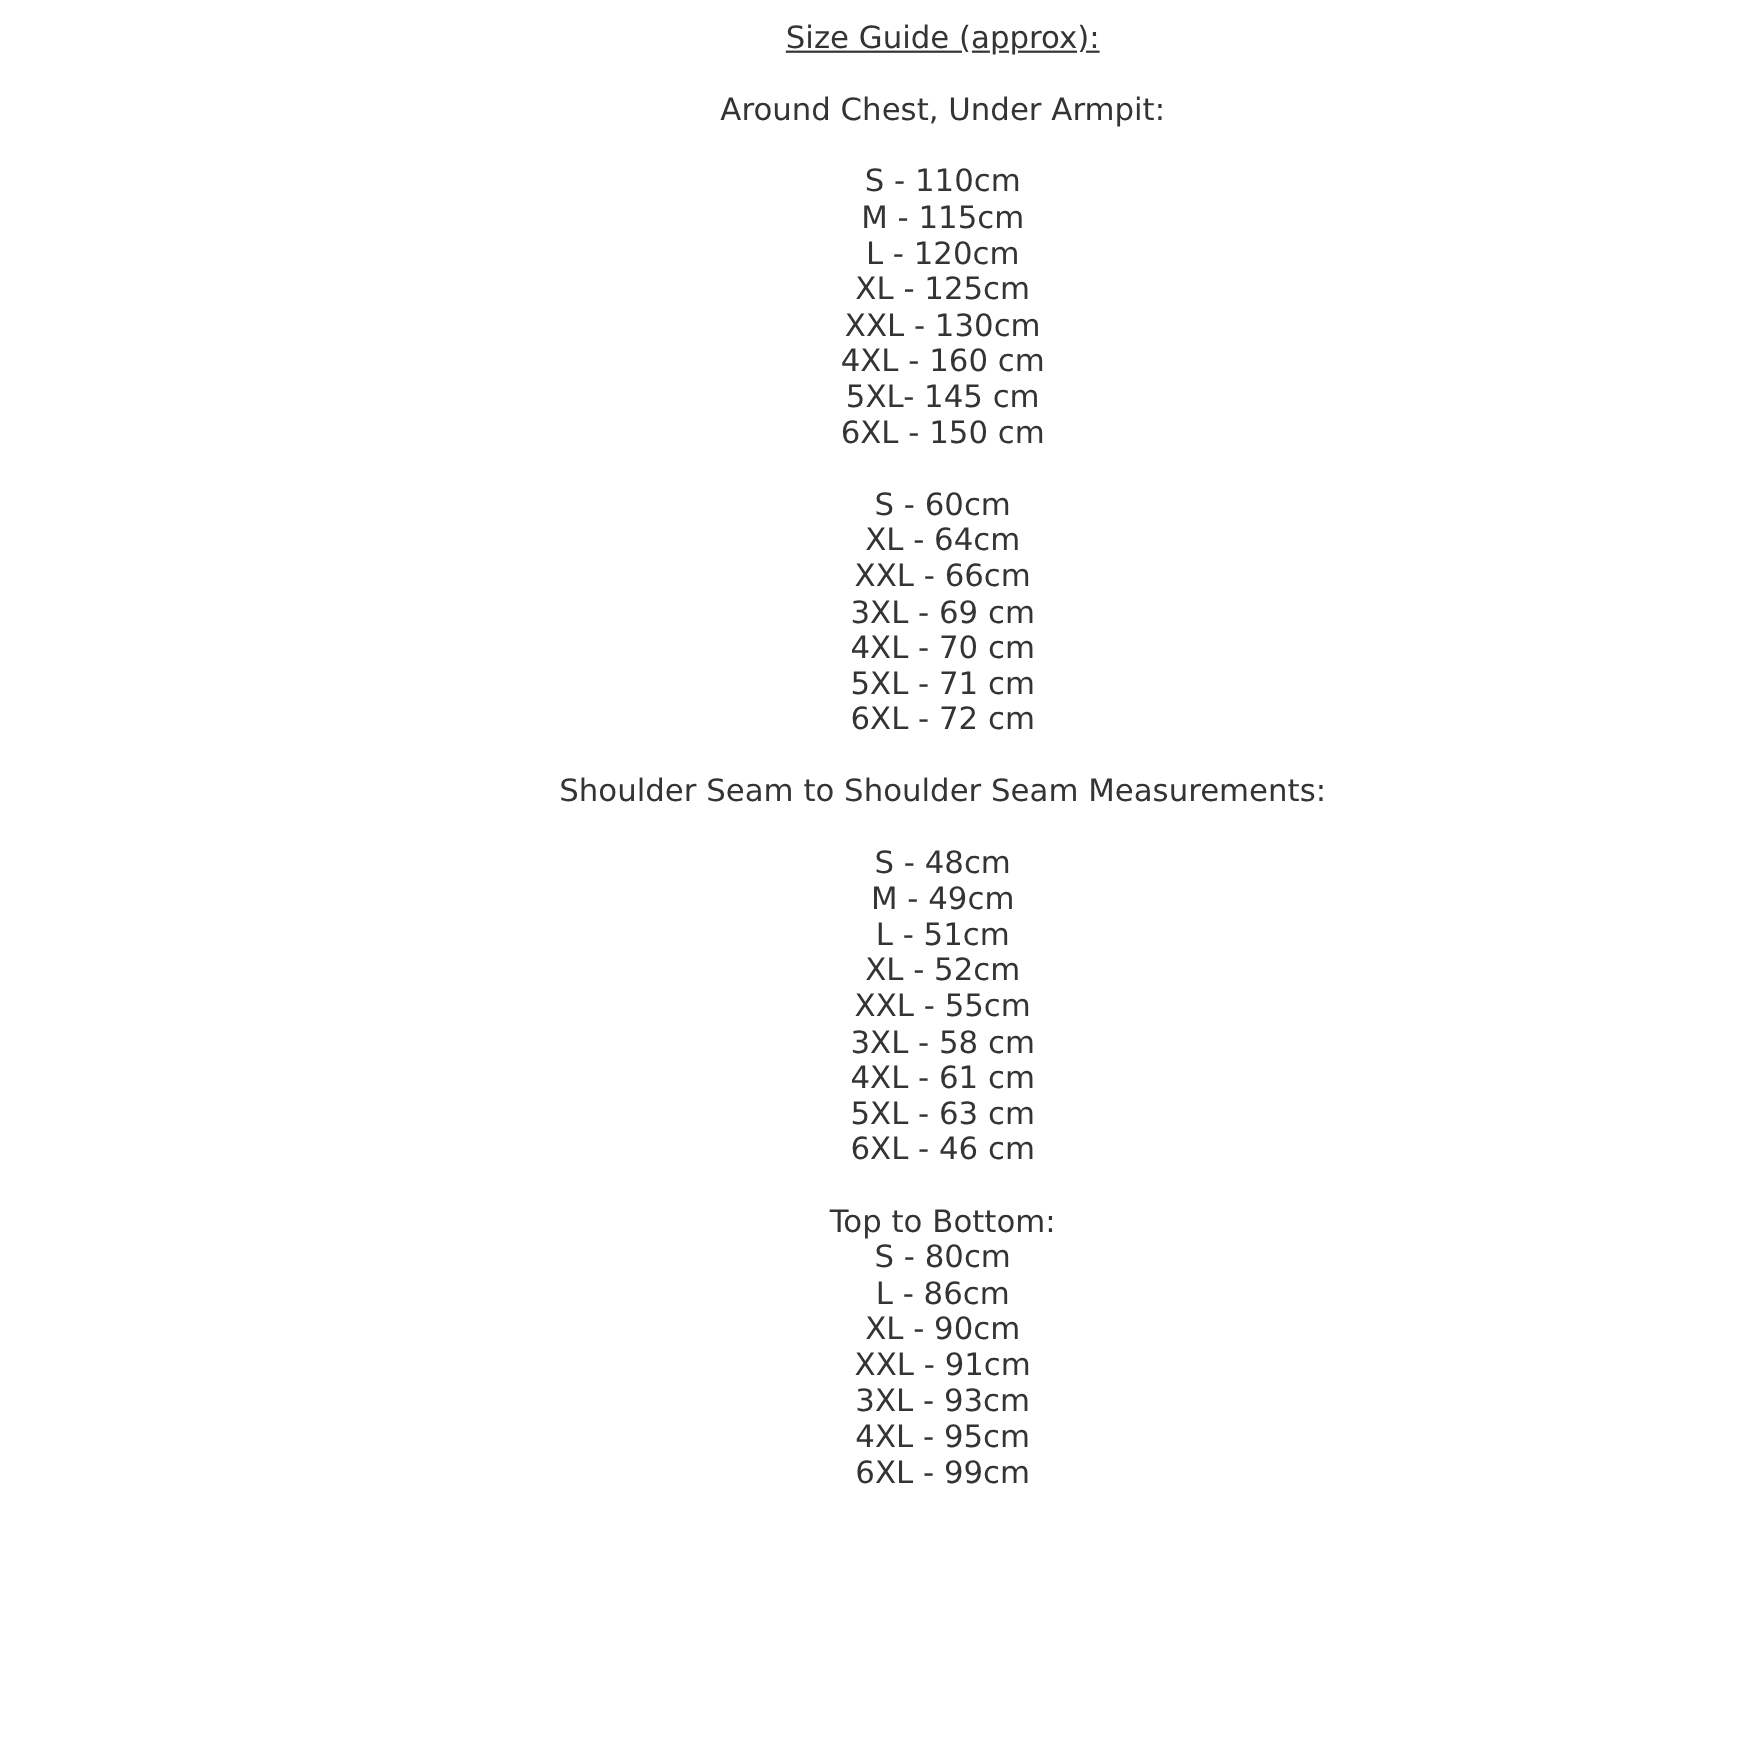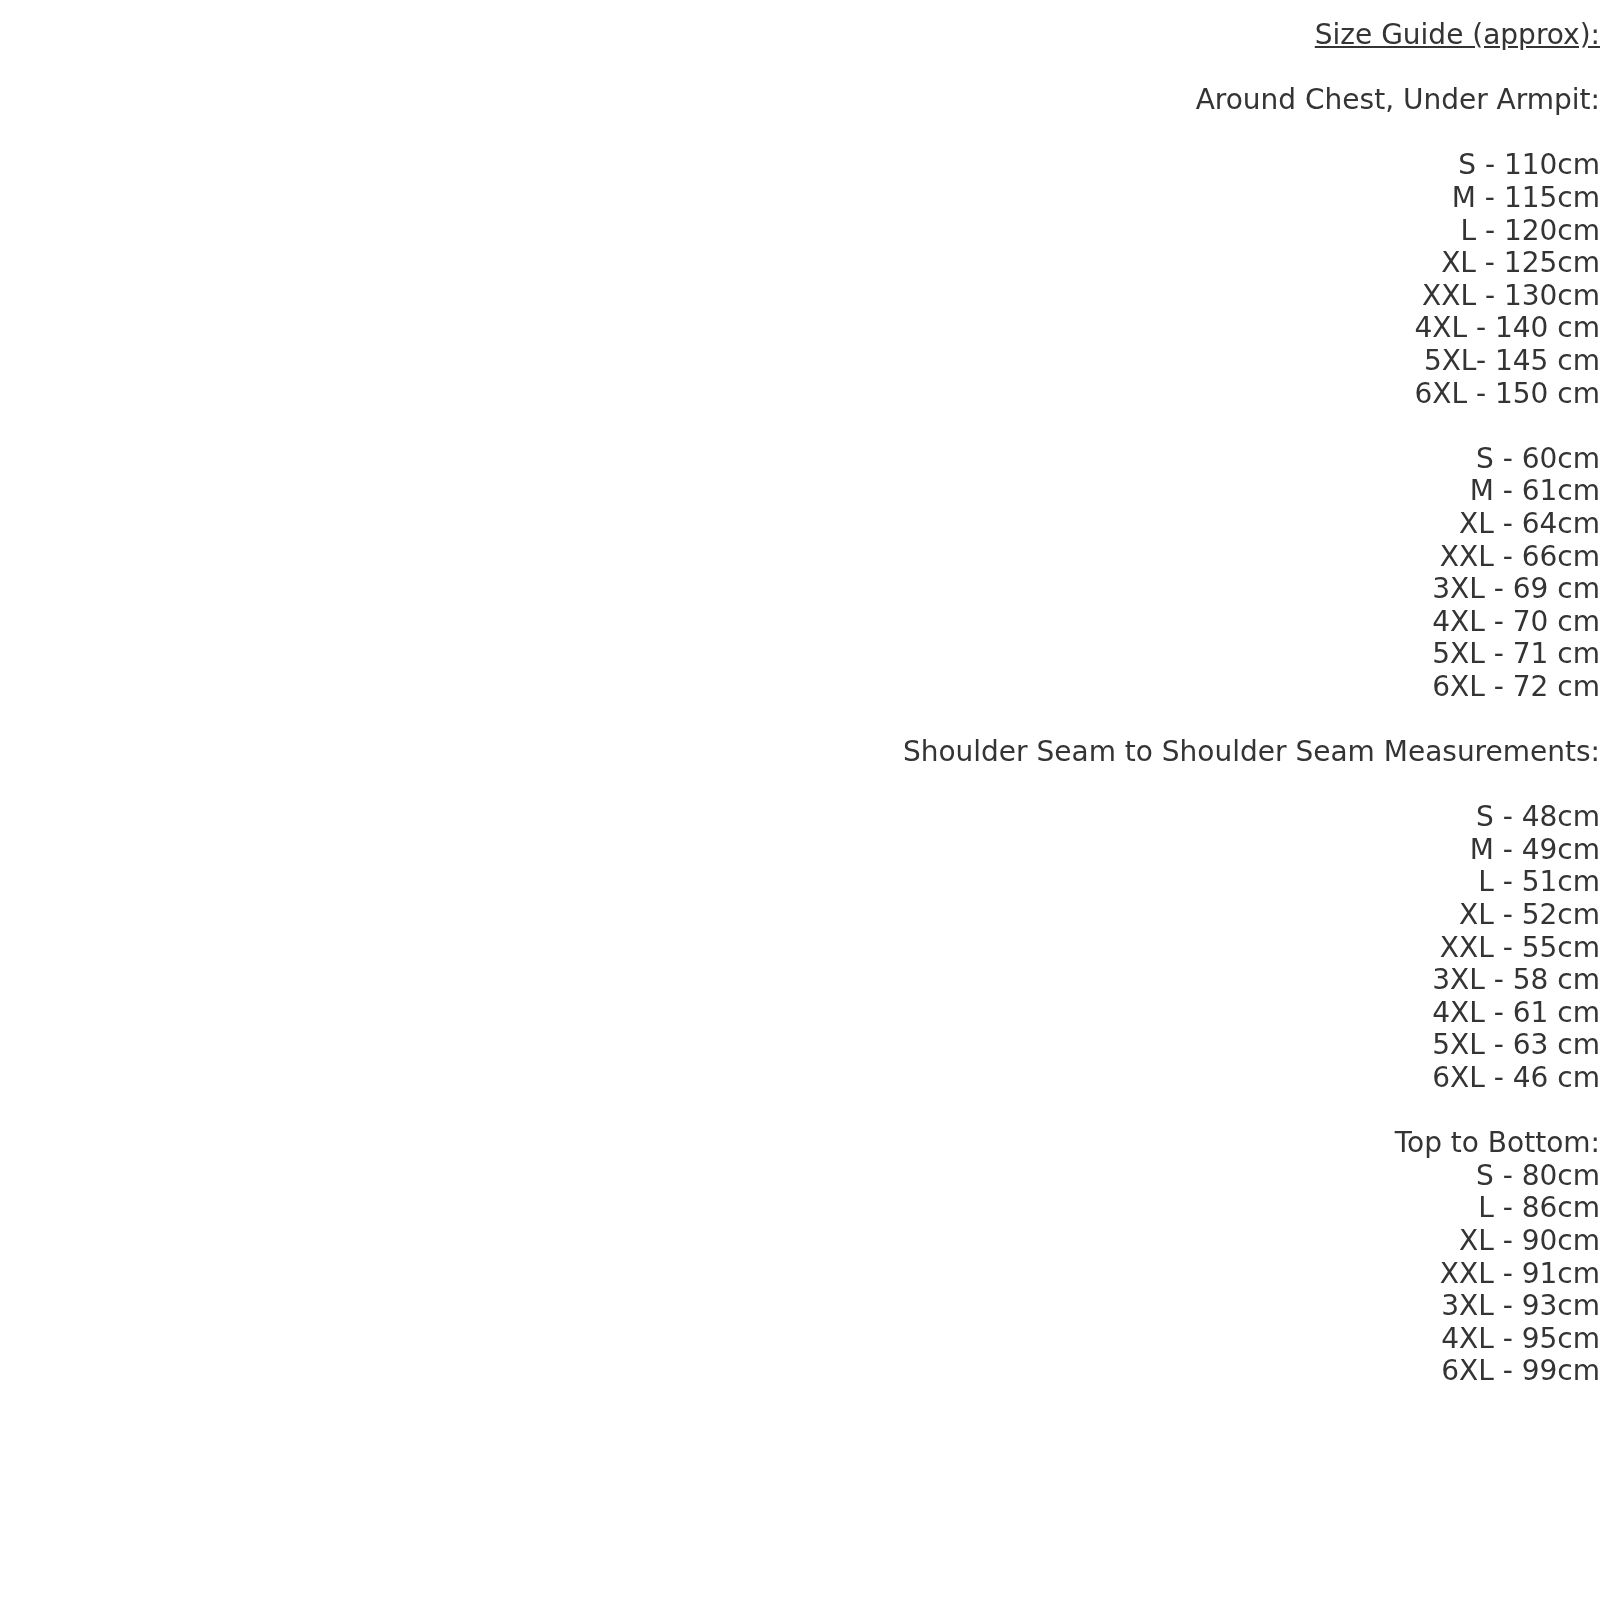--- a/index.html
+++ b/index.html
@@ -11,21 +11,21 @@
     width: 1600px;
     height: 1600px;
     font-family: "DejaVu Sans", "Liberation Sans", sans-serif;
     color: #343434;
   }
   .doc {
     box-sizing: border-box;
     width: 1600px;
     padding-top: 19px;
     padding-left: 114px; 
-    text-align: right;
+    text-align: center;
     font-size: 28px;
     line-height: 32.6px;
   }
   .line {
     white-space: pre;
   }
   .title {
     text-decoration: underline;
   }
   .blank {
@@ -42,30 +42,29 @@
   <div class="blank"></div>
 
   <section>
     <div class="line heading">Around Chest, Under Armpit:</div>
     <div class="blank"></div>
     <div class="line">S - 110cm</div>
     <div class="line">M - 115cm</div>
     <div class="line">L - 120cm</div>
     <div class="line">XL - 125cm</div>
     <div class="line">XXL - 130cm</div>
-    <div class="line">4XL - 140 cm</div>
+    <div class="line">4XL - 160 cm</div>
     <div class="line">5XL- 145 cm</div>
     <div class="line">6XL - 150 cm</div>
   </section>
 
   <div class="blank"></div>
 
   <section>
     <div class="line">S - 60cm</div>
-    <div class="line">M - 61cm</div>
     <div class="line">XL - 64cm</div>
     <div class="line">XXL - 66cm</div>
     <div class="line">3XL - 69 cm</div>
     <div class="line">4XL - 70 cm</div>
     <div class="line">5XL - 71 cm</div>
     <div class="line">6XL - 72 cm</div>
   </section>
 
   <div class="blank"></div>
 

